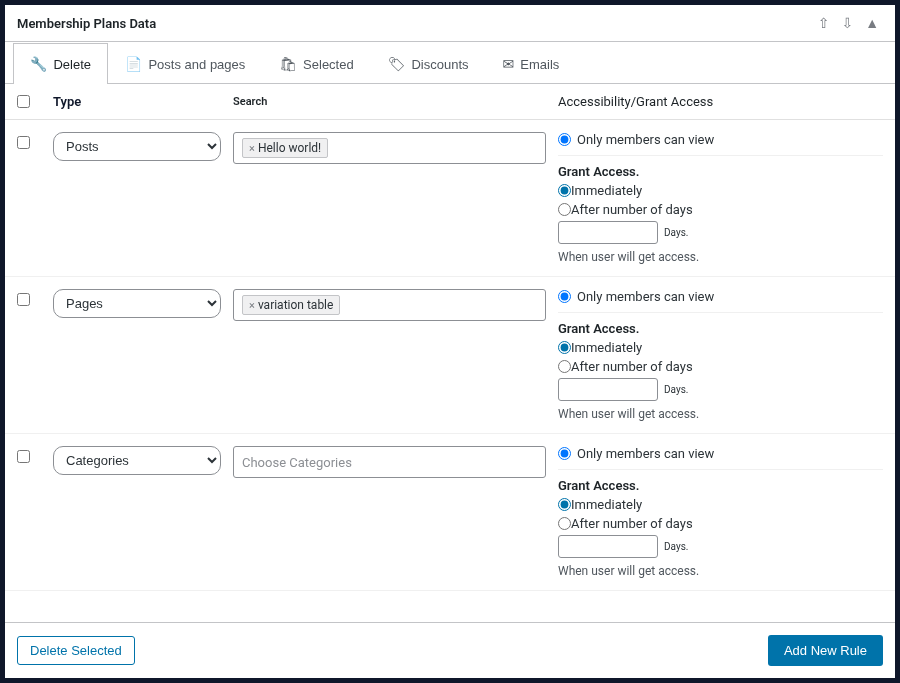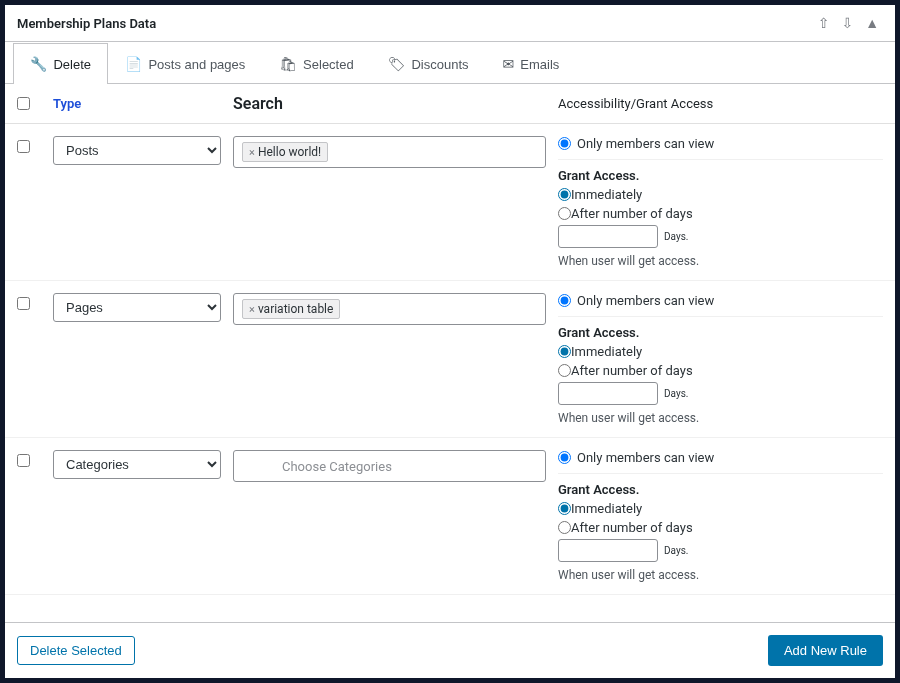--- a/index.html
+++ b/index.html
@@ -8,33 +8,33 @@
     .widget-header { background: #fff; border-bottom: 1px solid #c3c4c7; padding: 8px 12px; display: flex; justify-content: space-between; align-items: center; }
     .widget-title { font-size: 13px; font-weight: 600; color: #1d2327; }
     .widget-controls { display: flex; gap: 4px; }
     .widget-control-btn { background: none; border: none; cursor: pointer; color: #787c82; font-size: 14px; padding: 2px 4px; }
     .tabs { display: flex; border-bottom: 1px solid #c3c4c7; padding: 0 8px; gap: 0; }
     .tab { display: flex; align-items: center; gap: 6px; padding: 12px 16px; cursor: pointer; border: 1px solid transparent; border-bottom: none; font-size: 13px; color: #50575e; text-decoration: none; background: none; position: relative; top: 1px; }
     .tab.active { background: #fff; border-color: #c3c4c7; border-bottom-color: #fff; color: #1d2327; font-weight: 500; }
     .tab-icon { font-size: 14px; }
     .content { flex: 1; padding: 0; }
     .table-header { display: grid; grid-template-columns: 36px 180px 1fr 1fr; align-items: center; padding: 10px 12px; border-bottom: 1px solid #e0e0e0; }
-    .col-type { font-weight: 600; color: #1d4ed8; font-size: 13px; }
-    .col-search { font-weight: 600; color: #1d2327; font-size: 16px; }
+    .col-type { font-weight: 600; color: #0f172a; font-size: 13px; }
+    .col-search { font-weight: 600; color: #1d2327; font-size: 11px; }
     .col-access { font-weight: 400; color: #1d2327; font-size: 13px; }
     .rule-row { display: grid; grid-template-columns: 36px 180px 1fr 1fr; align-items: start; padding: 12px 12px; border-bottom: 1px solid #f0f0f0; }
     .checkbox-cell { display: flex; align-items: center; padding-top: 4px; }
     .checkbox-cell input[type="checkbox"] { cursor: pointer; }
     .type-cell { padding-right: 12px; }
-    .type-select { width: 100%; padding: 5px 8px; border: 1px solid #8c8f94; border-radius: 3px; font-size: 13px; color: #2c3338; background: #fff; cursor: pointer; appearance: auto; }
+    .type-select { width: 100%; padding: 5px 8px; border: 1px solid #8c8f94; border-radius: 10px; font-size: 13px; color: #2c3338; background: #fff; cursor: pointer; appearance: auto; }
     .search-cell { padding-right: 12px; }
     .search-box { width: 100%; border: 1px solid #8c8f94; border-radius: 3px; padding: 5px 8px; font-size: 13px; min-height: 32px; display: flex; align-items: center; flex-wrap: wrap; gap: 4px; background: #fff; }
     .tag { background: #f0f0f1; border: 1px solid #c3c4c7; border-radius: 2px; padding: 2px 6px; font-size: 12px; display: flex; align-items: center; gap: 3px; color: #2c3338; }
     .tag-x { cursor: pointer; color: #787c82; font-size: 11px; }
-    .search-placeholder { color: #8c8f94; font-size: 13px; margin-left: 40px; }
+    .search-placeholder { color: #8c8f94; font-size: 13px; }
     .access-cell { display: flex; flex-direction: column; gap: 4px; }
     .radio-row { display: flex; align-items: center; font-size: 13px; color: #2c3338; }
     .radio-row input[type="radio"] { cursor: pointer; accent-color: #0073aa; }
     .only-members-row { display: flex; align-items: center; gap: 6px; font-size: 13px; color: #2c3338; margin-bottom: 4px; border-bottom: 1px solid #f0f0f0; padding-bottom: 8px; }
     .grant-access-label { font-weight: 600; font-size: 13px; color: #1d2327; }
     .days-row { display: flex; align-items: center; gap: 6px; }
     .days-input { width: 100px; border: 1px solid #8c8f94; border-radius: 3px; padding: 3px 6px; font-size: 13px; }
     .days-label { font-size: 10px; color: #2c3338; }
     .when-label { font-size: 12px; color: #50575e; margin-top: 2px; }
     .footer { padding: 12px; display: flex; justify-content: space-between; align-items: center; border-top: 1px solid #c3c4c7; background: #fff; margin-top: auto; }

